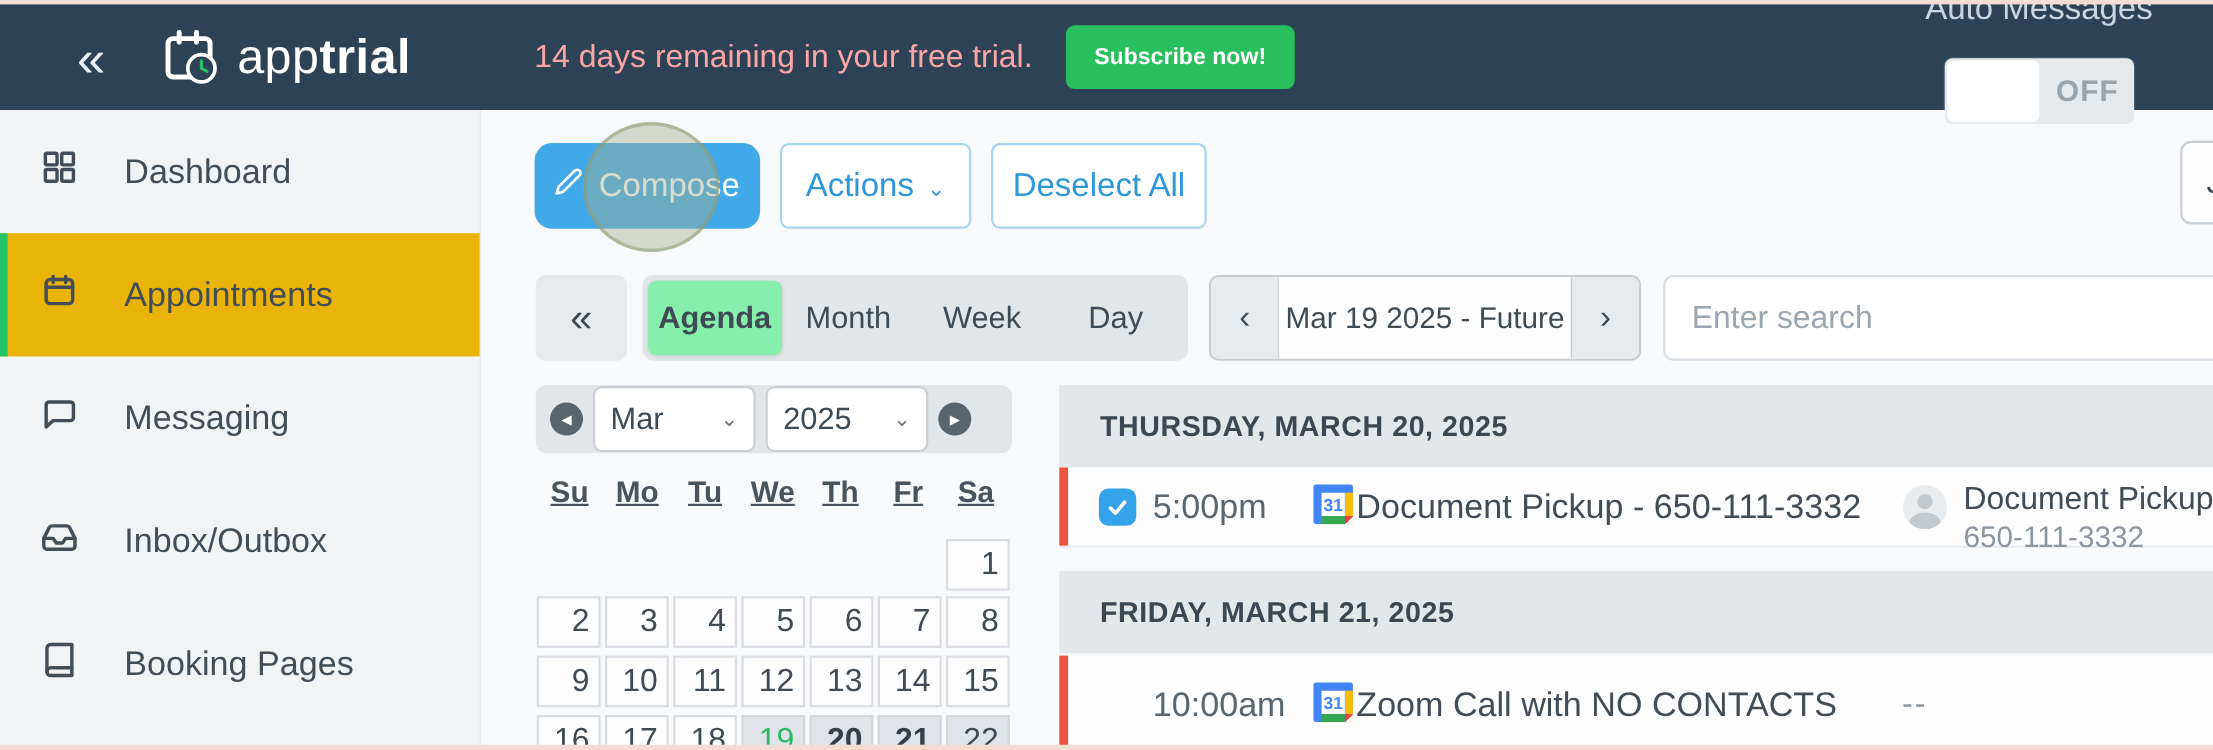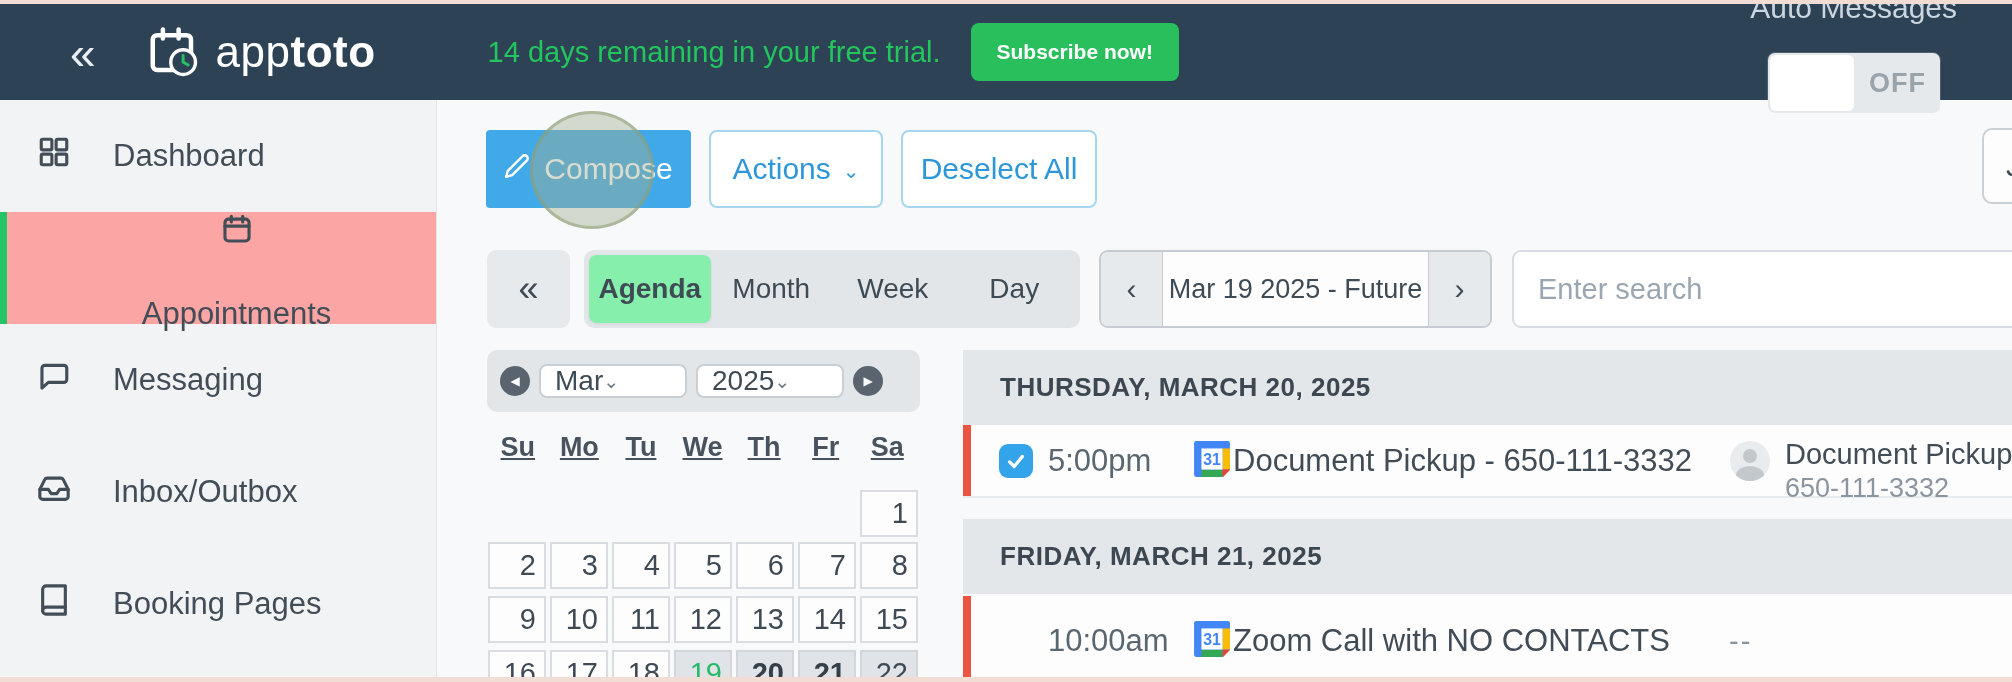--- a/index.html
+++ b/index.html
@@ -19,21 +19,21 @@
     position:absolute; top:0; left:0; width:2012px; height:100px;
     background:#2d4355; display:flex; align-items:center; z-index:20;
     padding:4px 55px 0 70px;
   }
   .nav-collapse { color:#e9eef2; font-size:46px; line-height:1; cursor:pointer; margin-right:48px; padding-top:2px;}
   .logo { display:flex; align-items:center; gap:14px; }
   .logo svg { display:block; }
   .logo-text { font-size:44px; color:#ffffff; letter-spacing:.5px; }
   .logo-text .light { font-weight:400; }
   .logo-text .bold { font-weight:800; }
-  .trial-text { margin-left:112px; font-size:29px; color:#22c55e; }
+  .trial-text { margin-left:112px; font-size:29px; color:#fca5a5; }
   .subscribe-btn {
     margin-left:30px; height:58px; padding:0 26px; border:none; border-radius:8px;
     background:#29bf5c; color:#fff; font-size:21px; font-weight:700; cursor:pointer;
     font-family:inherit;
   }
   .nav-right { margin-left:auto; display:flex; align-items:center; gap:28px;flex-direction:column; }
   .auto-msg-label { font-size:30px; color:#ccd6df; }
   .toggle { display:flex; width:172px; height:60px; border-radius:7px; background:#e6e9eb; overflow:hidden; cursor:pointer; box-shadow:0 0 0 1px rgba(255,255,255,.15);}
   .toggle .knob { width:84px; background:#ffffff; border-radius:6px; margin:2px; }
   .toggle .state { flex:1; display:flex; align-items:center; justify-content:center;
@@ -42,30 +42,30 @@
   
   .sidebar {
     position:absolute; top:100px; left:0; width:437px; height:582px;
     background:#f2f3f5; border-right:1px solid #e3e6e9; z-index:10;
   }
   .side-item {
     position:relative; height:112px; display:flex; align-items:center;
     padding-left:37px; gap:42px; cursor:pointer; color:#424d57; font-size:31px;
   }
   .side-item svg { flex:0 0 auto; }
-  .side-item.active { background:#fca5a5;flex-direction:column; }
+  .side-item.active { background:#eab308; }
   .side-item.active::before {
     content:""; position:absolute; left:0; top:0; bottom:0; width:7px; background:#25c466;
   }
 
   
   .btn { font-family:inherit; cursor:pointer; }
   .compose-btn {
     position:absolute; left:486px; top:130px; width:205px; height:78px;
-    background:#42a9e8; color:#fff; border:none; border-radius:4px;
+    background:#42a9e8; color:#fff; border:none; border-radius:16px;
     font-size:30px; display:flex; align-items:center; justify-content:center; gap:14px; z-index:1;
   }
   .click-circle {
     position:absolute; left:530px; top:111px; width:124px; height:118px; border-radius:50%;
     background:rgba(163,174,141,.42); border:3px solid rgba(141,154,115,.55);
     z-index:3; pointer-events:none;
   }
   .outline-btn {
     position:absolute; top:130px; height:78px; background:#fff;
     border:2px solid #a6d5f0; border-radius:8px; color:#2d97da; font-size:30px;
@@ -119,22 +119,22 @@
     position:absolute; left:487px; top:350px; width:433px; height:62px;
     background:#e3e6e9; border-radius:10px; display:flex; align-items:center;
     padding:0 13px; gap:9px;
   }
   .cal-circle {
     width:30px; height:30px; border-radius:50%; background:#5a646e; border:none;
     color:#fff; font-size:12px; display:flex; align-items:center; justify-content:center;
     cursor:pointer; flex:0 0 auto; padding:0;
   }
   .cal-select {
-    height:34px; background:#fff; border:2px solid #c9cfd5; border-radius:8px;
-    display:flex; align-items:center; 
+    height:60px; background:#fff; border:2px solid #c9cfd5; border-radius:8px;
+    display:flex; align-items:center; justify-content:space-between;
     padding:0 14px; font-size:28px; color:#3e4a54; cursor:pointer;
   }
   .cal-select.month { width:148px; }
   .cal-select.year { width:148px; }
   .cal-select .chev { color:#6b757f; font-size:19px; }
   .weekdays {
     position:absolute; left:487px; top:432px; width:431px; display:flex;
   }
   .weekdays span { flex:1; text-align:center; font-weight:700; font-size:27px; color:#49535d;text-decoration:underline; }
   .cal-row { position:absolute; left:488px; display:flex; gap:4px; }
@@ -209,21 +209,21 @@
   <div class="logo">
     <span>
       <svg width="58" height="54" viewBox="0 0 48 48" fill="none">
         <rect x="6" y="9" width="34" height="31" rx="4" stroke="#ffffff" stroke-width="4"></rect>
         <line x1="15" y1="4" x2="15" y2="12" stroke="#ffffff" stroke-width="4" stroke-linecap="round"></line>
         <line x1="29" y1="4" x2="29" y2="12" stroke="#ffffff" stroke-width="4" stroke-linecap="round"></line>
         <circle cx="33" cy="33" r="11" fill="#2d4355" stroke="#ffffff" stroke-width="3"></circle>
         <path d="M33 27v6l4.5 2.5" stroke="#2abf62" stroke-width="2.6" fill="none" stroke-linecap="round"></path>
       </svg>
     </span>
-    <span class="logo-text"><span class="light">app</span><span class="bold">toto</span></span>
+    <span class="logo-text"><span class="light">app</span><span class="bold">trial</span></span>
   </div>
   <span class="trial-text">14 days remaining in your free trial.</span>
   <button class="subscribe-btn">Subscribe now!</button>
   <div class="nav-right">
     <span class="auto-msg-label">Auto Messages</span>
     <div class="toggle">
       <div class="knob"></div>
       <div class="state">OFF</div>
     </div>
   </div>

